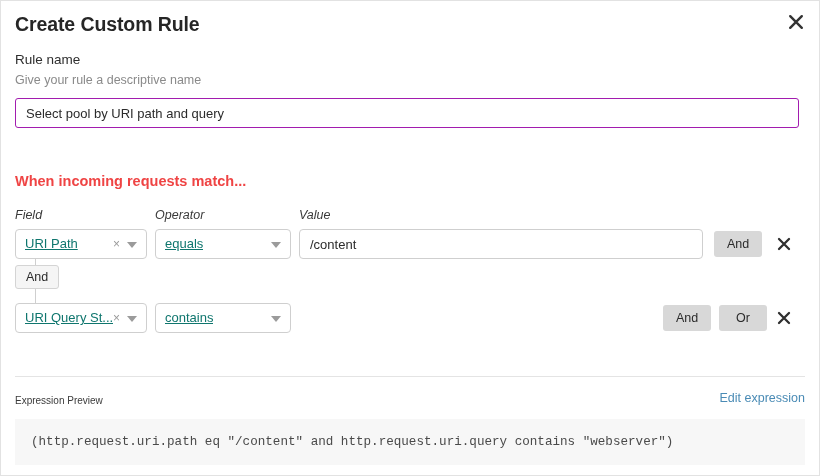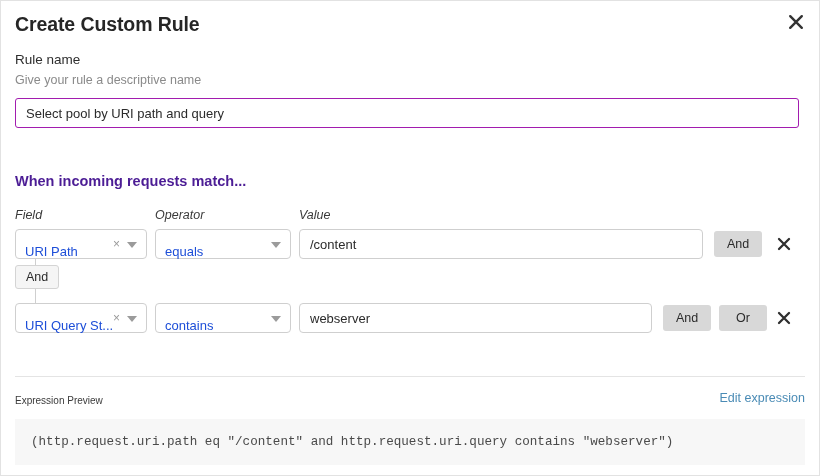--- a/index.html
+++ b/index.html
@@ -75,21 +75,21 @@
     display: block;
   }
 
   
   .section-heading {
     position: absolute;
     left: 14px;
     top: 172px;
     font-size: 14.5px;
     font-weight: bold;
-    color: #4c1d95;
+    color: #ef4444;
   }
 
   
   .col-headers { position: absolute; left: 14px; top: 206px; width: 790px; height: 18px; font-style: italic; }
   .col-head {
     position: absolute;
     font-size: 12.5px;
     color: #3a3a3a;
     line-height: 16px;
   }
@@ -107,26 +107,27 @@
     position: absolute;
     height: 30px;
     border: 1px solid #cfcfcf;
     border-radius: 4px;
     background: #ffffff;
     cursor: pointer;
   }
   .select-box .sel-text {
     position: absolute;
     left: 9px;
-    top: 8px;
+    top: 0;
     line-height: 28px;
     font-size: 13px;
-    color: #1d4ed8;
+    color: #0f766e;
     white-space: nowrap;
     overflow: hidden;
+    text-decoration: underline;
   }
   .sel-clear {
     position: absolute;
     right: 26px;
     top: 0;
     line-height: 28px;
     font-size: 12px;
     color: #9a9a9a;
     cursor: pointer;
   }
@@ -312,21 +313,20 @@
     <div class="cond-row row-2">
       <div class="select-box field-select">
         <span class="sel-text">URI Query St...</span>
         <span class="sel-clear">×</span>
         <span class="sel-caret"></span>
       </div>
       <div class="select-box op-select">
         <span class="sel-text">contains</span>
         <span class="sel-caret"></span>
       </div>
-      <input class="value-input" type="text" value="webserver" style="">
       <button class="logic-btn btn-and">And</button>
       <button class="logic-btn btn-or">Or</button>
       <div class="delete-icon">
         <svg width="16" height="16" viewBox="0 0 16 16">
           <path d="M3 3 L13 13 M13 3 L3 13" stroke="currentColor" stroke-width="2.3" stroke-linecap="round"></path>
         </svg>
       </div>
     </div>
 
   </div>

